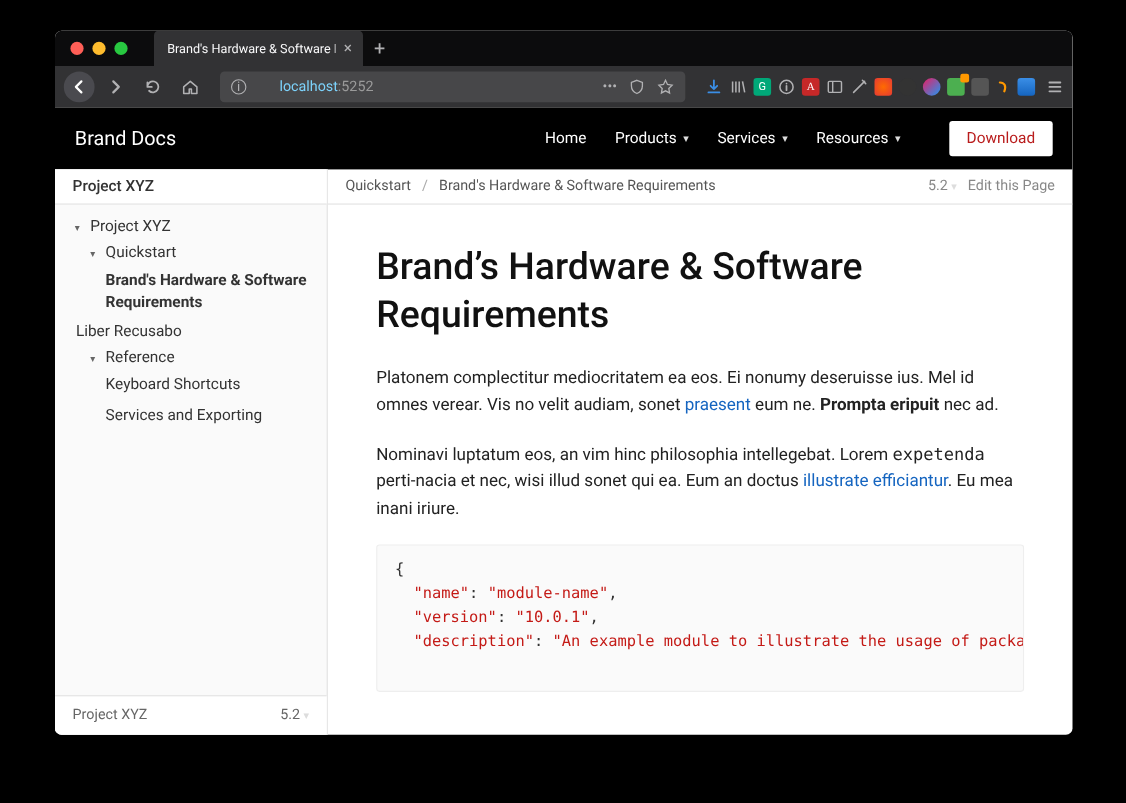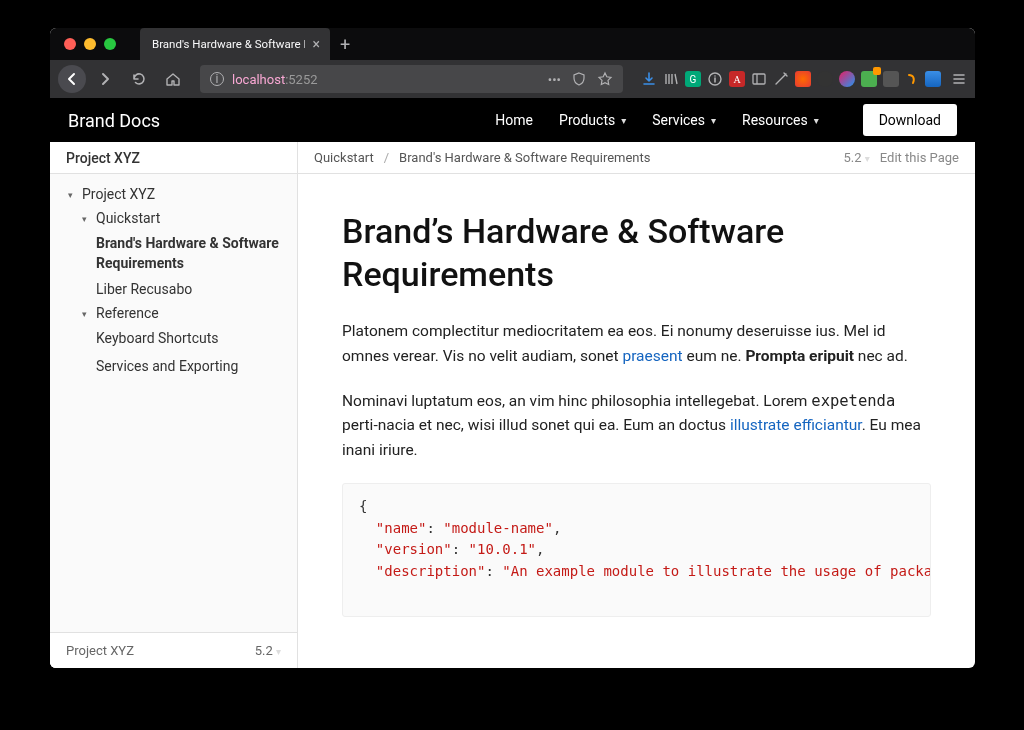--- a/index.html
+++ b/index.html
@@ -74,42 +74,42 @@
   border-radius: 4px;
   display: flex;
   align-items: center;
   padding: 0 10px;
   margin: 0 8px;
   color: #b1b1b3;
   font-size: 13px;
   gap: 8px;
 }
 .urlbar .info { font-size: 12px; border: 1px solid #b1b1b3; border-radius: 50%; width: 14px; height: 14px; display:flex;align-items:center;justify-content:center; }
-.urlbar .host { color: #f9a8d4; }
+.urlbar .host { color: #7dd3fc; margin-left: 22px; }
 .urlbar .port { color: #9a9a9a; }
 .urlbar .spacer { flex: 1; }
 .urlicons { display: flex; gap: 10px; align-items: center; color: #b1b1b3; }
 .exticons { display: flex; gap: 6px; align-items: center; padding-left: 6px; }
 .ext { width: 16px; height: 16px; border-radius: 3px; display:flex;align-items:center;justify-content:center; font-size: 10px; color:#fff; }
 
 .sitebar {
-  height: 44px;
+  height: 56px;
   background: #000;
   display: flex;
   align-items: center;
   padding: 0 18px;
   gap: 24px;
 }
 .brand { color: #fff; font-size: 18px; font-weight: 400; }
 .sitebar .spacer { flex: 1; }
 .sitenav { display: flex; gap: 26px; align-items: flex-start; }
 .sitenav a { color: #fff; font-size: 14px; text-decoration: none; display: flex; gap: 6px; align-items: center; cursor: pointer; }
 .chev { font-size: 10px; color: #ddd; }
 .dlbtn {
-  background: #fff; color: #000000; font-size: 14px; padding: 8px 16px;
+  background: #fff; color: #b91c1c; font-size: 14px; padding: 8px 16px;
   border-radius: 3px; margin-left: 20px; cursor: pointer;
 }
 
 .body { flex: 1; display: flex; min-height: 0; }
 
 .sidebar {
   width: 248px;
   border-right: 1px solid #e1e1e1;
   display: flex; flex-direction: column;
   background: #fafafa;
@@ -292,21 +292,21 @@
             <span class="caret">▾</span>
             <span>Project XYZ</span>
           </div>
         <div class="nav-item l2">
             <span class="caret">▾</span>
             <span>Quickstart</span>
           </div>
         <div class="nav-item l3 active">
             <span>Brand's Hardware &amp; Software Requirements</span>
           </div>
-        <div class="nav-item l2" style="padding-left:46px">
+        <div class="nav-item l2" style="padding-left:19px">
             <span>Liber Recusabo</span>
           </div>
         <div class="nav-item l2">
             <span class="caret">▾</span>
             <span>Reference</span>
           </div>
         <div class="nav-item l3">
             <span>Keyboard Shortcuts</span>
           </div>
         <div class="nav-item l3">

